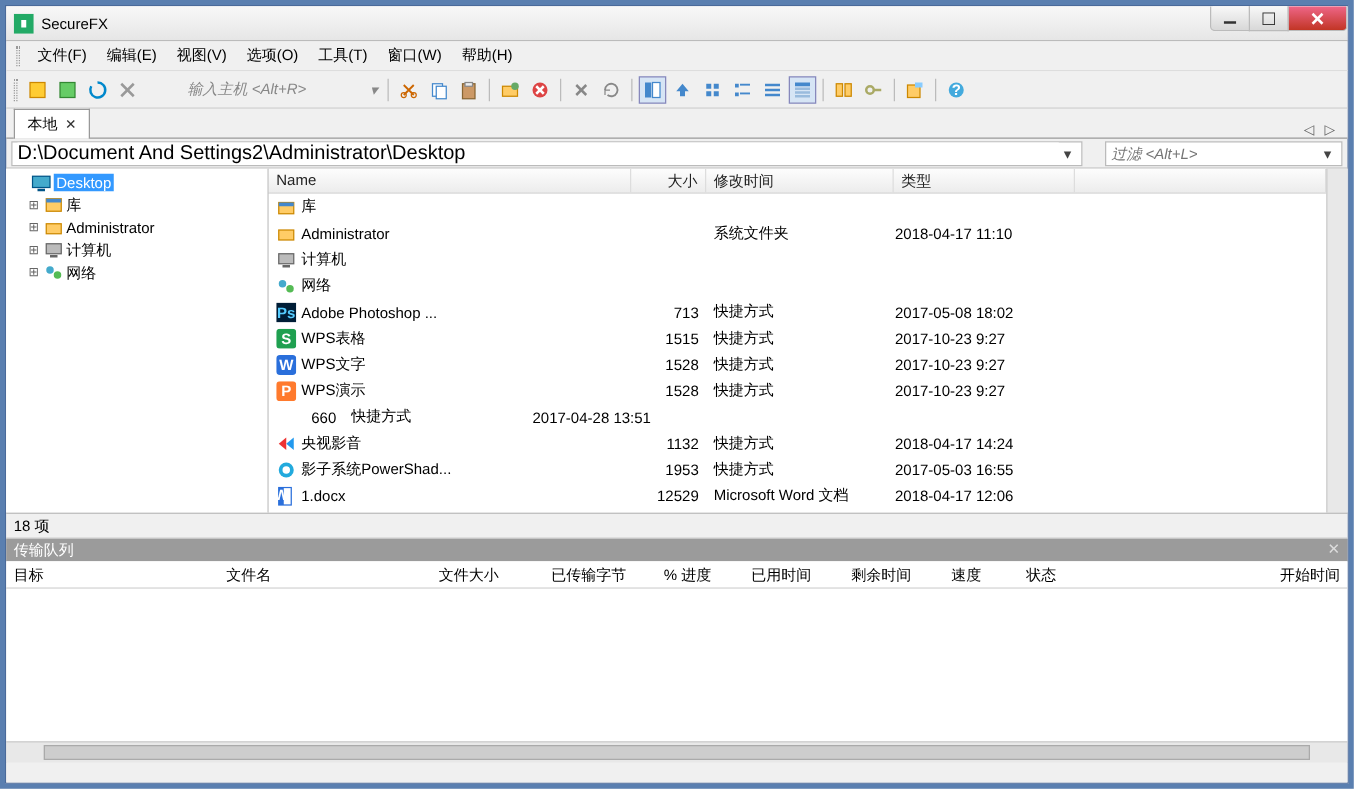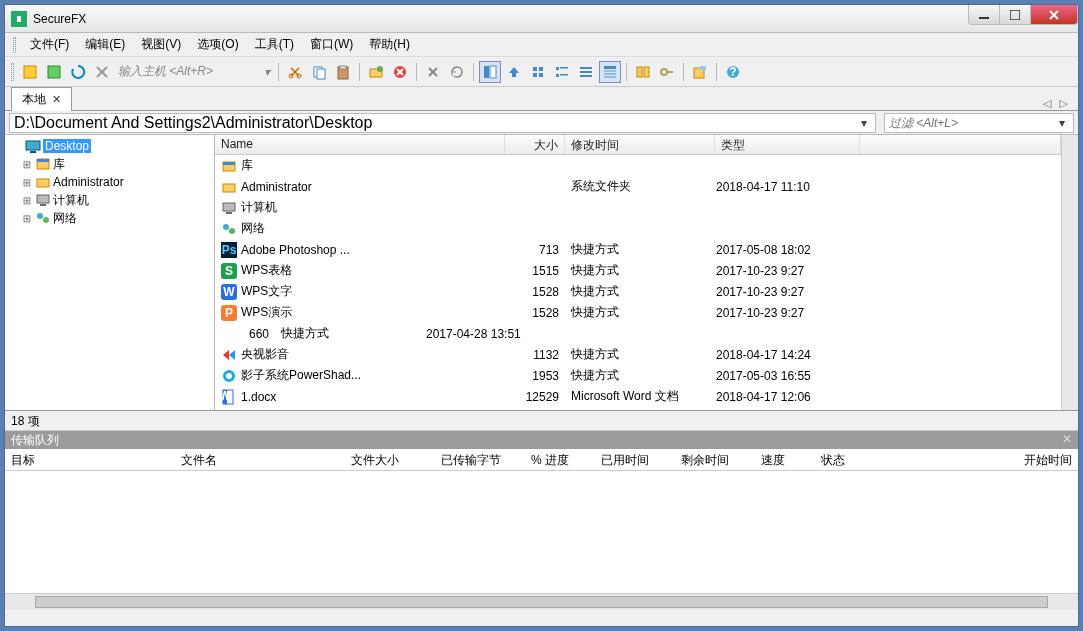--- a/index.html
+++ b/index.html
@@ -18,36 +18,36 @@
 
 
 .menubar { height:24px; background:#f0f0f0; display:flex; align-items:center; padding:2px 8px; gap:4px; border-bottom:1px solid #ddd;}
 .menubar .grip{ width:3px; height:16px; border-left:1px dotted #999; border-right:1px dotted #999; margin-right:4px;}
 .menubar .mi { padding:2px 6px; cursor:default;}
 
 
 .toolbar { height:30px; background:#f0f0f0; display:flex; align-items:center; padding:2px 6px; border-bottom:1px solid #ccc;}
 .toolbar .grip{ width:3px; height:18px; border-left:1px dotted #999; border-right:1px dotted #999; margin-right:4px;}
 .toolbar .tb { width:22px; height:22px; display:flex; align-items:center; justify-content:center; margin:0 1px; border:1px solid transparent;}
-.toolbar .hostbox { flex:0 0 160px; display:flex; align-items:center; color:#888; font-style:italic; padding:0 4px;}
+.toolbar .hostbox { flex:0 0 160px; display:flex; align-items:center; color:#888; font-style:italic; padding:0 4px;margin-left:32px;}
 .toolbar .sep { width:1px; height:18px; background:#bbb; margin:0 4px;}
 
 
 .tabstrip { height:24px; background:#f0f0f0; display:flex; align-items:flex-end; padding:0 6px; border-bottom:1px solid #999;}
 .tab { background:#fff; border:1px solid #999; border-bottom:none; padding:3px 10px; display:flex; align-items:center; gap:6px; position:relative; top:1px;}
 .tab .x{ font-size:11px; color:#333;}
 .tabstrip .spacer{flex:1;}
 .tabstrip .arrow{ padding:0 4px; color:#666; font-size:11px;}
 
 
 .pathrow{ height:24px; display:flex; align-items:center; border-bottom:1px solid #bbb;}
 .pathrow .path{ flex:1; background:#fff; border:1px solid #bbb; height:20px; margin:0 2px 0 4px; display:flex; align-items:center; padding:0 4px;}
 .pathrow .path input{ border:none; outline:none; flex:1; font-size:16px;}
 .pathrow .dd{ width:14px; text-align:center; color:#444;}
-.pathrow .filter{ width:190px; background:#fff; border:1px solid #bbb; height:20px; margin:0 4px 0 6px; display:flex; align-items:center; padding:0 4px;}
+.pathrow .filter{ width:190px; background:#fff; border:1px solid #bbb; height:20px; margin:0 4px 0 16px; display:flex; align-items:center; padding:0 4px;}
 .pathrow .filter input{ border:none; outline:none; flex:1; font-size:12px; color:#888; font-style:italic;}
 
 
 .mainsplit{ flex:0 0 276px; display:flex; background:#fff; border-bottom:1px solid #999; min-height:0;}
 .tree{ width:210px; background:#fff; border-right:1px solid #bbb; overflow:auto; padding:2px;}
 .tree .node{ display:flex; align-items:center; height:18px; padding-left:4px; gap:2px;}
 .tree .node .exp{ width:12px; text-align:center; color:#666; font-size:10px;}
 .tree .sel .lbl{ background:#3399ff; color:#fff; padding:0 2px;}
 .tree .ico{ width:16px; height:16px; display:inline-flex; align-items:center; justify-content:center;}
 

